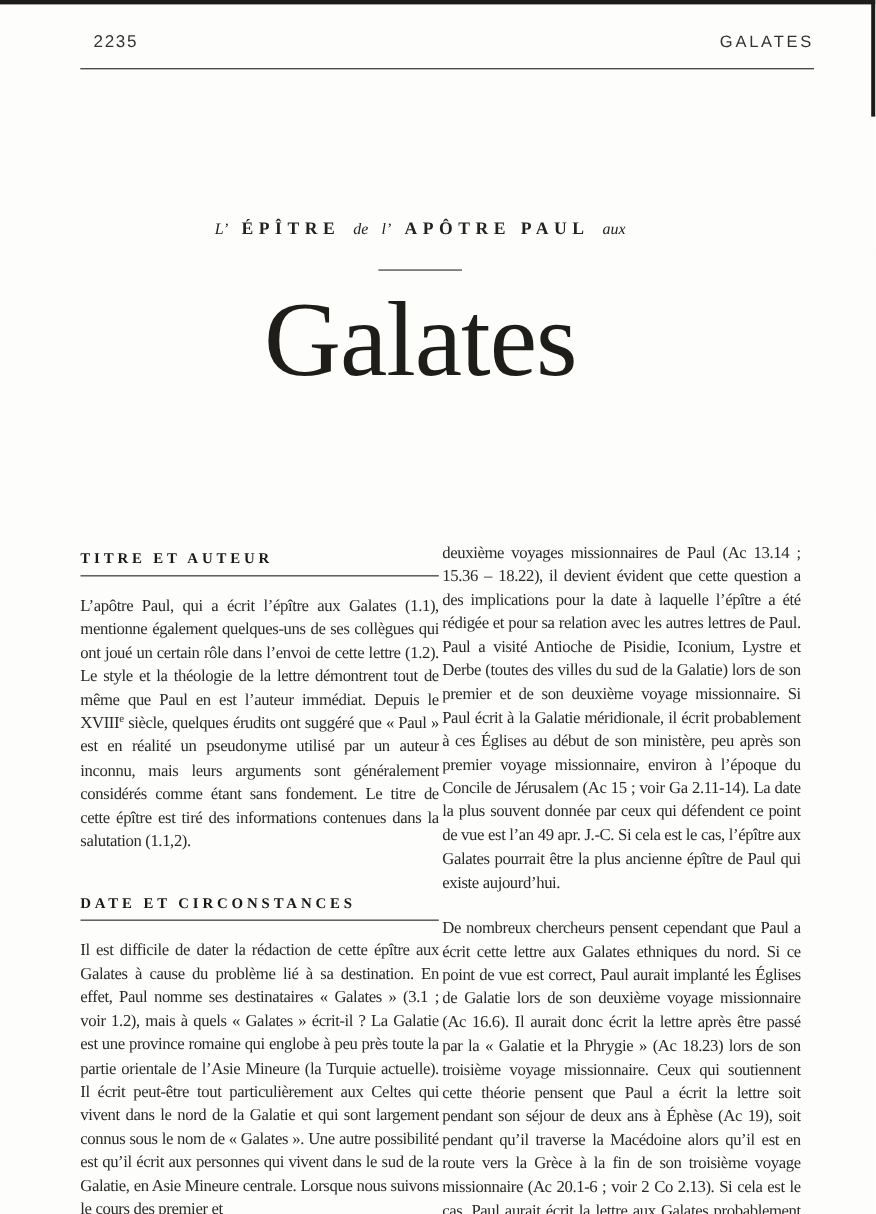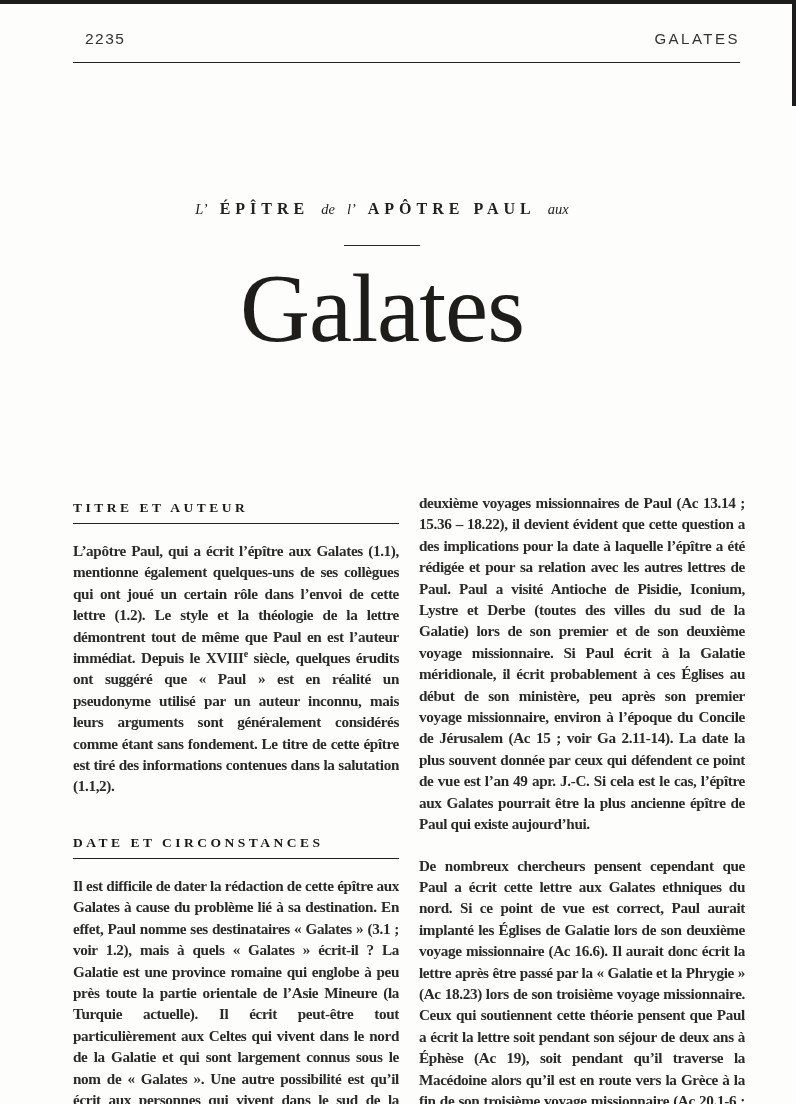--- a/index.html
+++ b/index.html
@@ -99,21 +99,21 @@
   }
 
   
   .columns {
     position: absolute;
     top: 492px;
     left: 73px;
     width: 672px;
     height: 612px;
     display: flex;
-    gap: 20px;
+    gap: 3px;
     overflow: hidden;
   }
   .col {
     width: 326px;
     overflow: hidden;
   }
   .sec-head {
     margin: 0;
     padding: 8px 0 7px;
     font-size: 13.5px;
@@ -127,21 +127,20 @@
   }
   .body-par {
     margin: 16px 0 0;
     font-size: 15.2px;
     line-height: 21.4px;
     letter-spacing: -0.35px;
     text-align: justify;
     hyphens: auto;
     -webkit-hyphens: auto;
     color: #2b2a27;
-    font-weight: bold;
   }
   .par-first {
     margin-top: 0;
   }
   .par-spaced {
     margin-top: 20px;
   }
   .sup-e {
     font-size: 10px;
     vertical-align: super;

